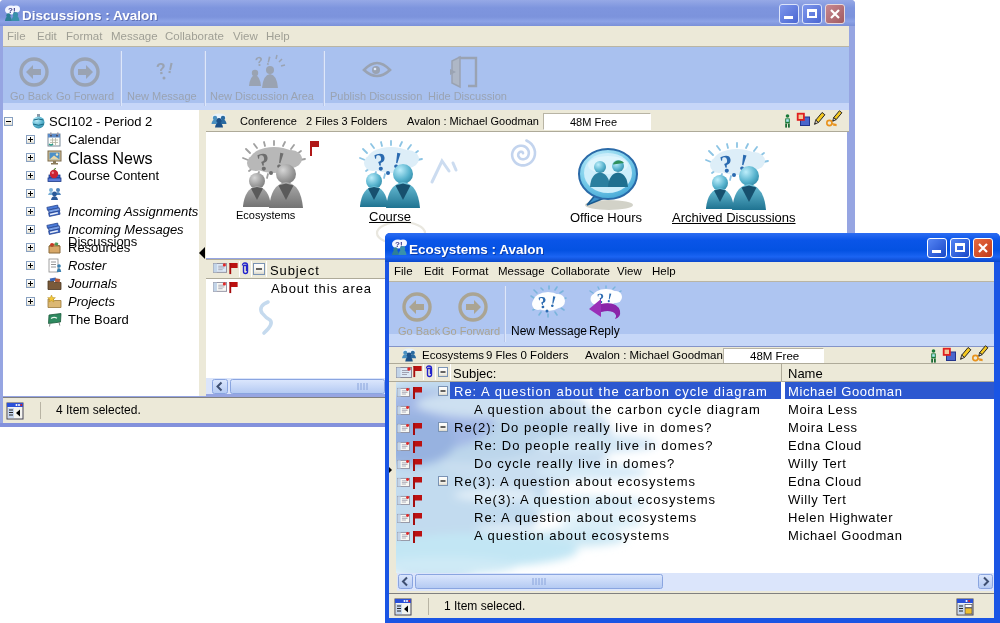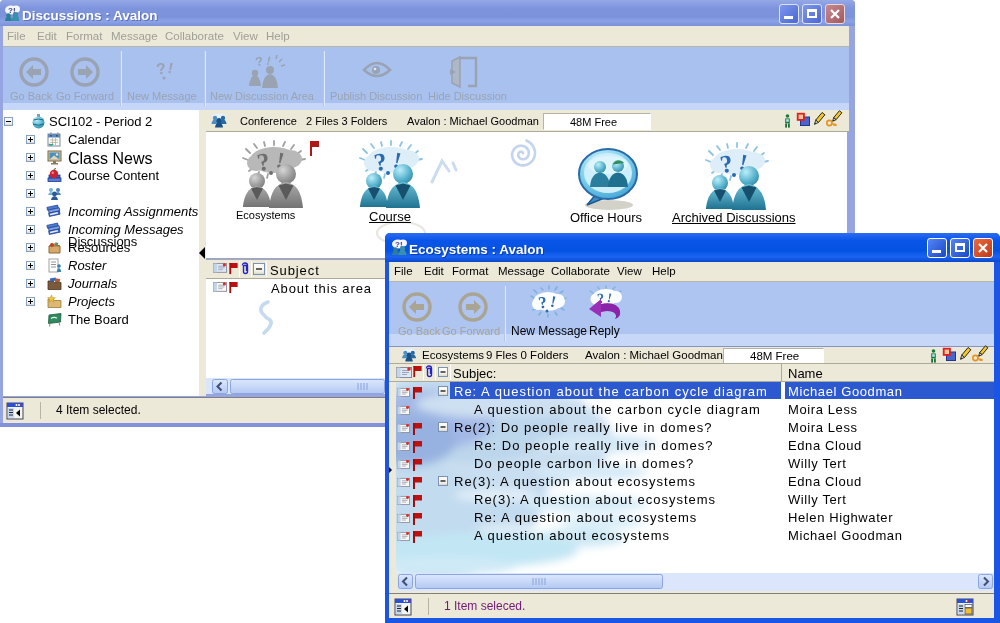--- a/index.html
+++ b/index.html
@@ -696,21 +696,21 @@
 <svg class="abs" style="left:397px;top:459px" width="13" height="10" viewBox="0 0 16 12">
   <rect x="0.5" y="1.5" width="15" height="10" fill="#f8f8f4" stroke="#889" stroke-width="1"></rect>
   <rect x="0.5" y="1.5" width="4" height="10" fill="#c2d4e8"></rect>
   <path d="M6 4.5 h7 M6 6.5 h7 M6 8.5 h5" stroke="#99a" stroke-width="0.9"></path>
   <circle cx="13" cy="3" r="1.8" fill="#e02828"></circle>
  </svg>
 <svg class="abs" style="left:413px;top:459px" width="9" height="13" viewBox="0 0 9 13">
   <path d="M0 0 L9 0 L9 5.5 L2 5.5 Z" fill="#bb1111"></path>
       <rect x="0" y="0" width="2" height="12" fill="#a50d0d"></rect>
  </svg>
-<div class="tx" style="left:474px;top:457px;font-size:13px;letter-spacing:1.0px;color:#000">Do people carbon live in domes?</div>
+<div class="tx" style="left:474px;top:457px;font-size:13px;letter-spacing:1.0px;color:#000">Do cycle really live in domes?</div>
 <div class="tx" style="left:788px;top:457px;font-size:13px;letter-spacing:0.6px;color:#000">Willy Tert</div>
 <svg class="abs" style="left:397px;top:477px" width="13" height="10" viewBox="0 0 16 12">
   <rect x="0.5" y="1.5" width="15" height="10" fill="#f8f8f4" stroke="#889" stroke-width="1"></rect>
   <rect x="0.5" y="1.5" width="4" height="10" fill="#c2d4e8"></rect>
   <path d="M6 4.5 h7 M6 6.5 h7 M6 8.5 h5" stroke="#99a" stroke-width="0.9"></path>
   <circle cx="13" cy="3" r="1.8" fill="#e02828"></circle>
  </svg>
 <svg class="abs" style="left:413px;top:477px" width="9" height="13" viewBox="0 0 9 13">
   <path d="M0 0 L9 0 L9 5.5 L2 5.5 Z" fill="#bb1111"></path>
       <rect x="0" y="0" width="2" height="12" fill="#a50d0d"></rect>
@@ -778,21 +778,21 @@
  <rect x="0" y="0" width="16" height="16" fill="#f4f4f0" stroke="#445"></rect>
  <rect x="0" y="0" width="16" height="4" fill="#2a50d8"></rect>
  <circle cx="9.5" cy="2" r="1" fill="#fff"></circle>
       <circle cx="12" cy="2" r="1" fill="#fff"></circle>
       <circle cx="14.3" cy="2" r="1" fill="#e02020"></circle>
  <rect x="1" y="5" width="6" height="10" fill="#c8d8f0"></rect>
  <path d="M2 7 h4 M2 9.5 h4 M2 12 h4" stroke="#222" stroke-width="1.2"></path>
  <path d="M13 6.5 L9 10 L13 13.5 Z" fill="#000"></path>
  </svg>
 <div class="abs" style="left:428px;top:598px;width:1px;height:17px;background:#b8b4a4"></div>
-<div class="tx" style="left:444px;top:600px;font-size:12px;color:#701a75">1 Item seleced.</div>
+<div class="tx" style="left:444px;top:600px;font-size:12px;color:#000000">1 Item seleced.</div>
 <svg class="abs" style="left:957px;top:599px" width="17" height="16" viewBox="0 0 17 16">
  <rect x="0" y="0" width="16" height="16" fill="#f4f4f0" stroke="#445"></rect>
  <rect x="0" y="0" width="16" height="4" fill="#2a50d8"></rect>
  <circle cx="9.5" cy="2" r="1" fill="#fff"></circle>
       <circle cx="12" cy="2" r="1" fill="#e02020"></circle>
  <rect x="1" y="5" width="6" height="10" fill="#c8d8f0"></rect>
  <path d="M2 7 h4 M2 9.5 h4 M2 12 h4" stroke="#222" stroke-width="1.2"></path>
  <rect x="8" y="5.5" width="7" height="3" fill="#fff" stroke="#445" stroke-width="0.7"></rect>
  <rect x="8" y="9" width="7" height="6" fill="#f0c030" stroke="#445" stroke-width="0.7"></rect>
  </svg>

